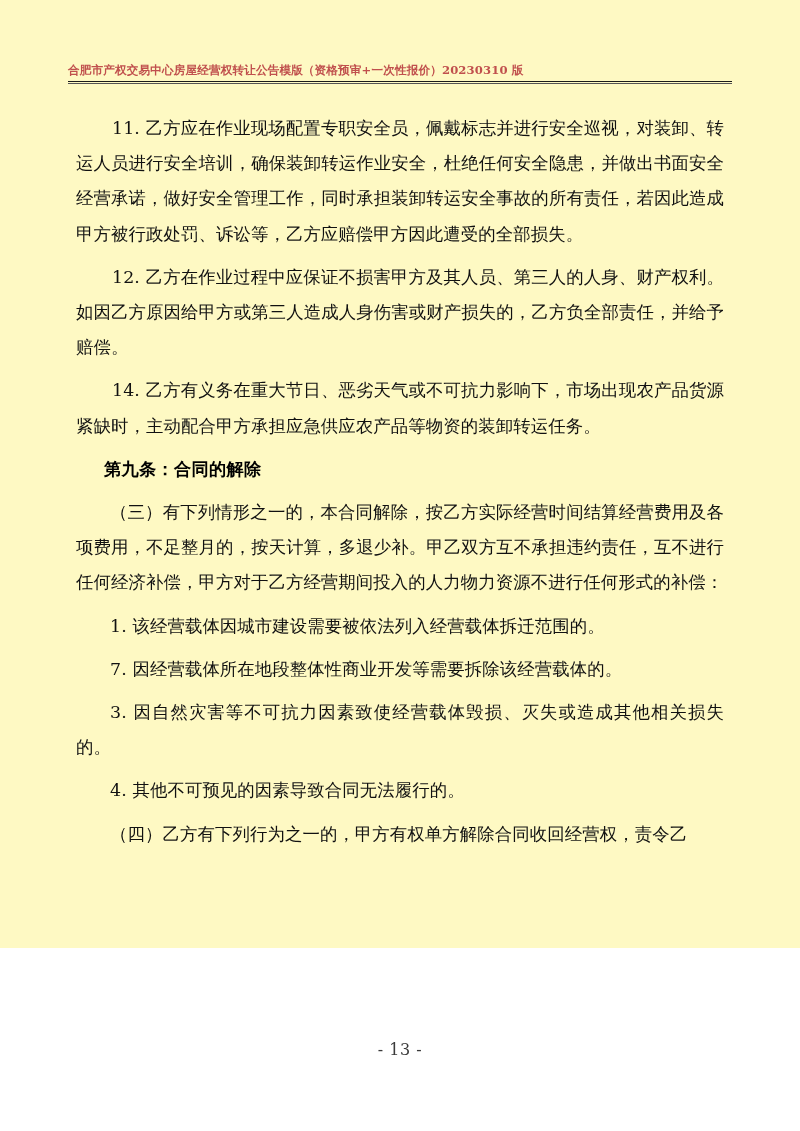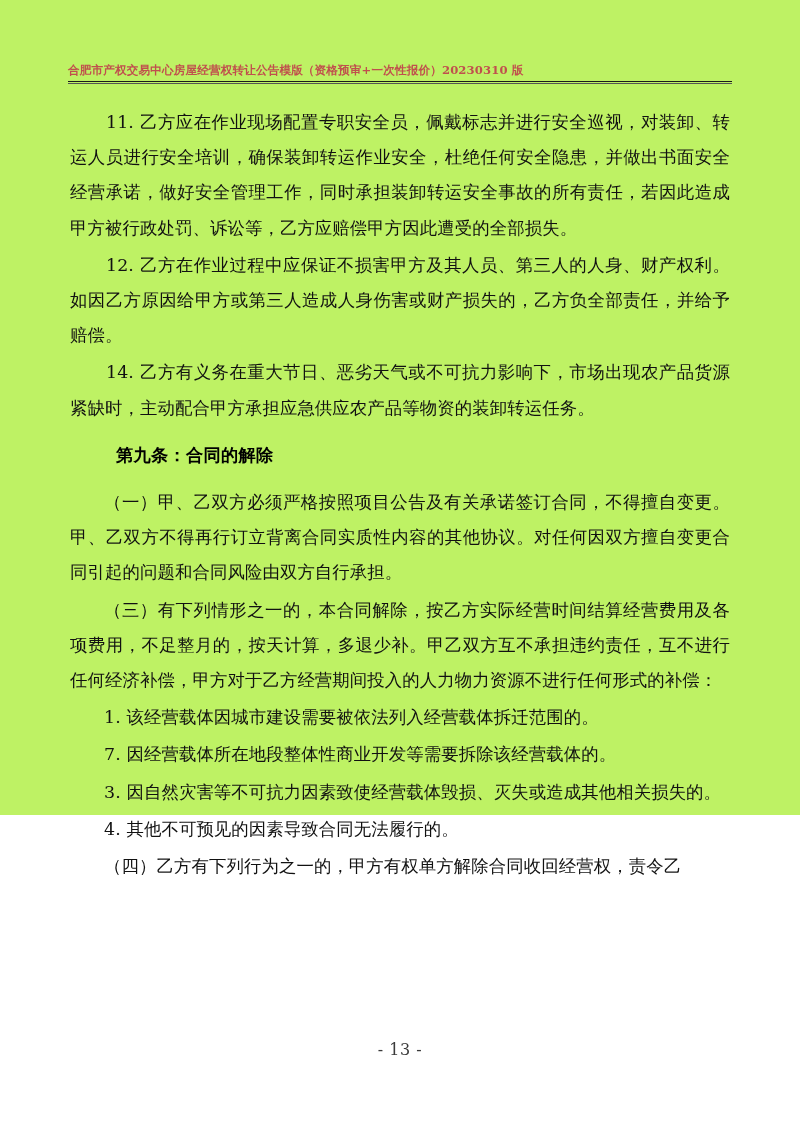--- a/index.html
+++ b/index.html
@@ -12,22 +12,22 @@
     height: 1131px;
     position: relative;
     font-family: "DejaVu Serif", "Liberation Serif", serif;
     overflow: hidden;
   }
 
   .page {
     position: absolute;
     top: 0; left: 0;
     width: 800px;
-    height: 815px;
-    background: #bef264;
+    height: 948px;
+    background: #fef9c3;
   }
 
   
   .doc-header {
     position: absolute;
     left: 68px;
     top: 62px;
     width: 664px;
   }
   .doc-header-text {
@@ -49,35 +49,35 @@
 
   
   .doc-body {
     position: absolute;
     left: 68px;
     top: 103px;
     width: 664px;
   }
 
   p.para {
-    margin: 2px;
+    margin: 8px;
     font-size: 17.4px;
     line-height: 35.2px;
     color: #111111;
     text-align: justify;
     text-justify: inter-ideograph;
     letter-spacing: 0.1px;
     font-family: "DejaVu Serif", "Liberation Serif", serif;
   }
   p.indent2 { text-indent: 36px; }
   p.indent-num { text-indent: 34px; }
   p.indent-paren { text-indent: 34px; }
 
   h2.section-heading {
-    margin: 12px;
+    margin: 0;
     text-indent: 36px;
     font-family: "DejaVu Sans", "Liberation Sans", sans-serif;
     font-size: 17.2px;
     font-weight: bold;
     line-height: 35.2px;
     color: #000000;
     letter-spacing: 0.3px;
   }
 
   
@@ -109,21 +109,20 @@
 
     <p class="para indent2">11. 乙方应在作业现场配置专职安全员，佩戴标志并进行安全巡视，对装卸、转运人员进行安全培训，确保装卸转运作业安全，杜绝任何安全隐患，并做出书面安全经营承诺，做好安全管理工作，同时承担装卸转运安全事故的所有责任，若因此造成甲方被行政处罚、诉讼等，乙方应赔偿甲方因此遭受的全部损失。</p>
 
     <p class="para indent2">12. 乙方在作业过程中应保证不损害甲方及其人员、第三人的人身、财产权利。如因乙方原因给甲方或第三人造成人身伤害或财产损失的，乙方负全部责任，并给予赔偿。</p>
 
 
     <p class="para indent2">14. 乙方有义务在重大节日、恶劣天气或不可抗力影响下，市场出现农产品货源紧缺时，主动配合甲方承担应急供应农产品等物资的装卸转运任务。</p>
 
     <h2 class="section-heading">第九条：合同的解除</h2>
 
-    <p class="para indent-paren">（一）甲、乙双方必须严格按照项目公告及有关承诺签订合同，不得擅自变更。甲、乙双方不得再行订立背离合同实质性内容的其他协议。对任何因双方擅自变更合同引起的问题和合同风险由双方自行承担。</p>
 
 
     <p class="para indent-paren">（三）有下列情形之一的，本合同解除，按乙方实际经营时间结算经营费用及各项费用，不足整月的，按天计算，多退少补。甲乙双方互不承担违约责任，互不进行任何经济补偿，甲方对于乙方经营期间投入的人力物力资源不进行任何形式的补偿：</p>
 
     <p class="para indent-num">1. 该经营载体因城市建设需要被依法列入经营载体拆迁范围的。</p>
 
     <p class="para indent-num">7. 因经营载体所在地段整体性商业开发等需要拆除该经营载体的。</p>
 
     <p class="para indent-num">3. 因自然灾害等不可抗力因素致使经营载体毁损、灭失或造成其他相关损失的。</p>
 

